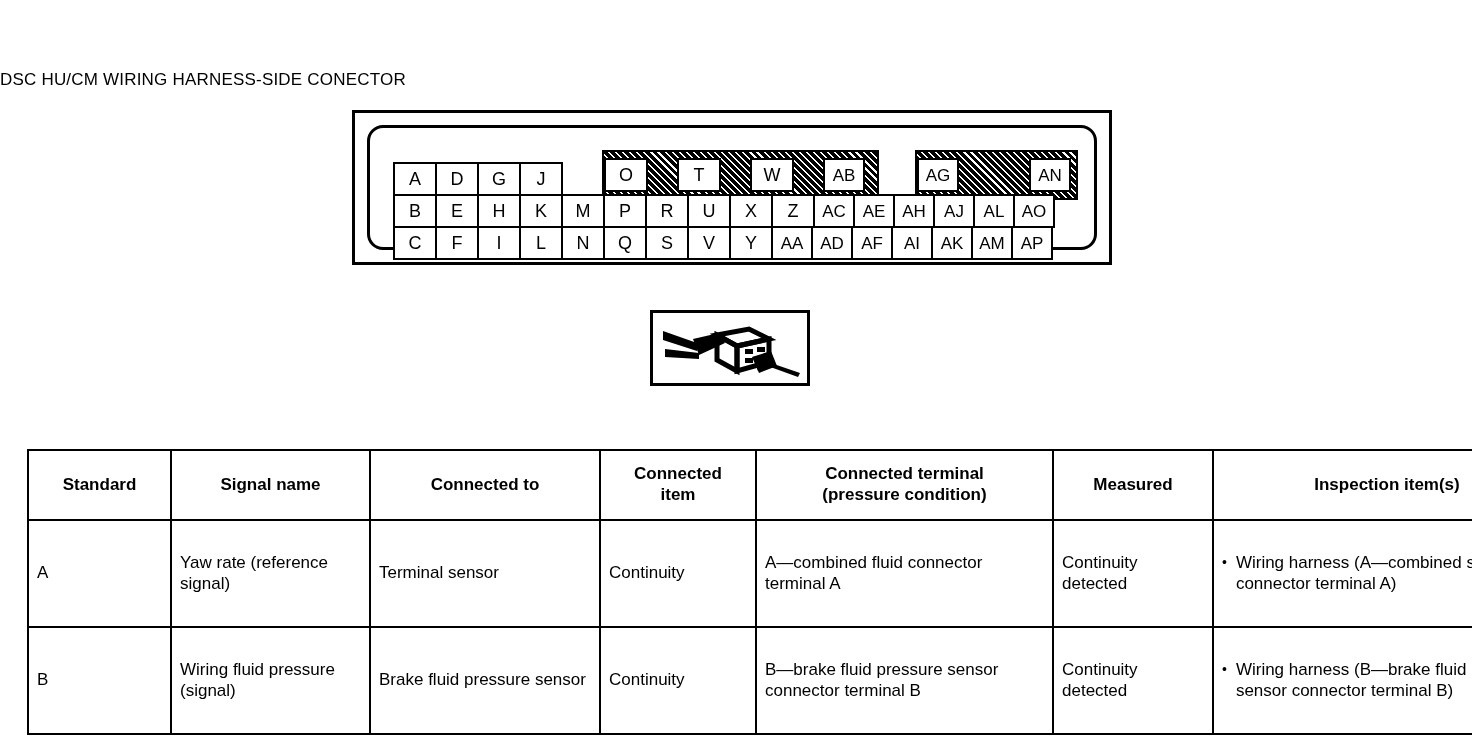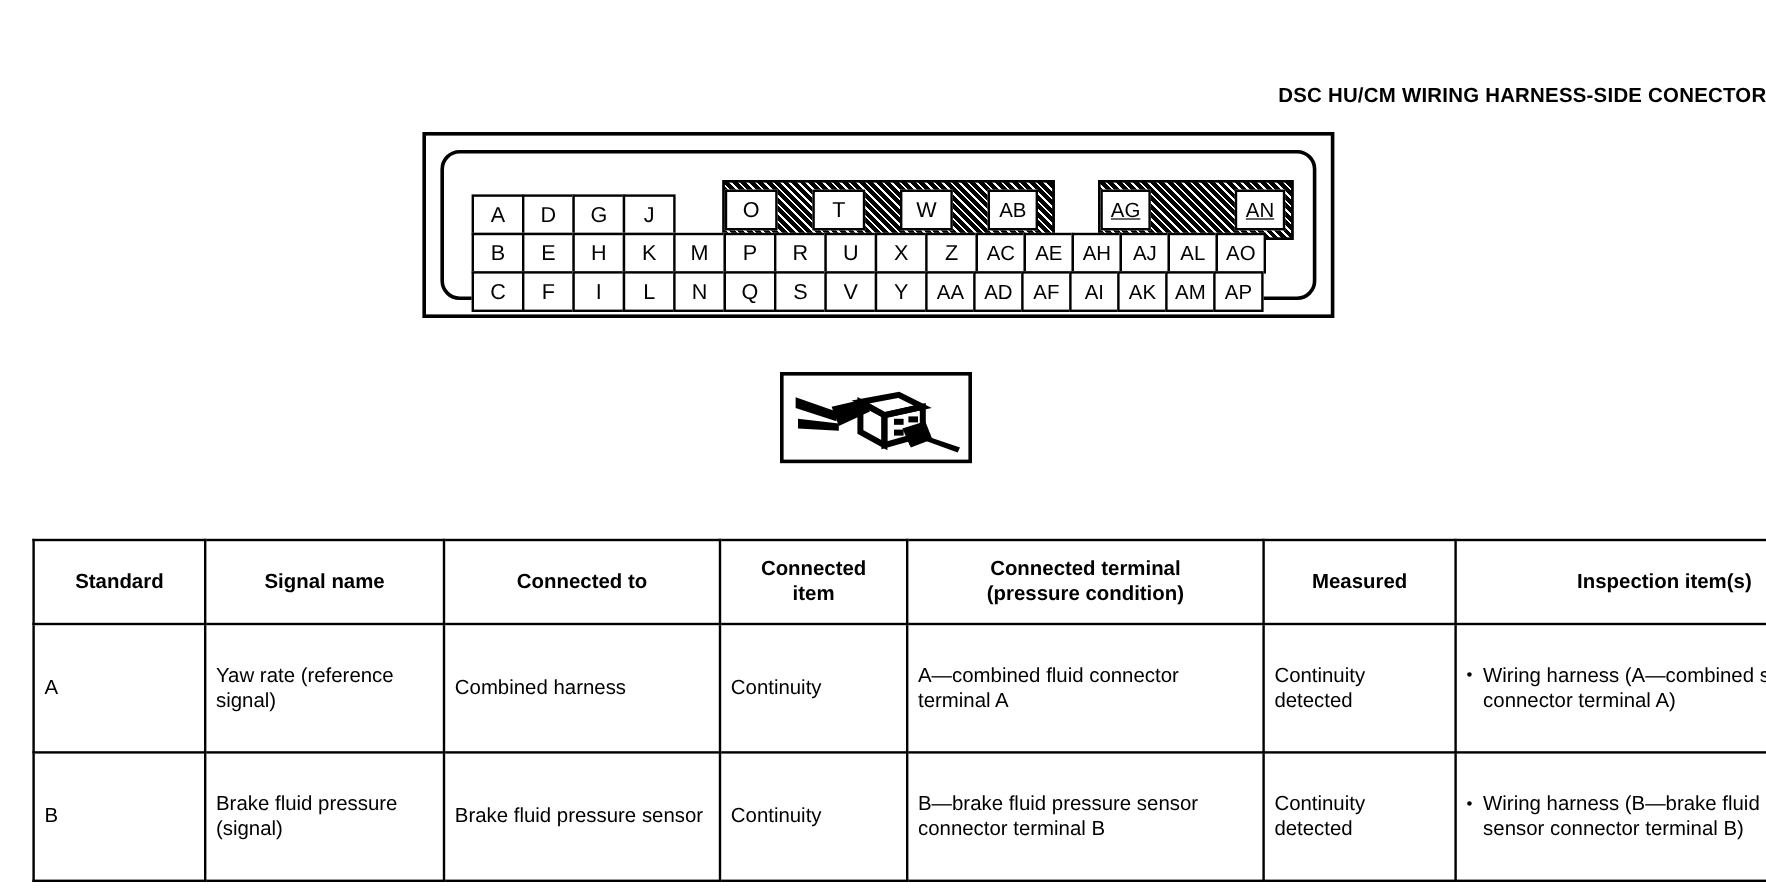--- a/index.html
+++ b/index.html
@@ -4,22 +4,22 @@
 <style>
   html,body{margin:0;padding:0;background:#ffffff;}
   body{
     width:1472px;height:744px;position:relative;overflow:hidden;
     font-family:"Liberation Sans","DejaVu Sans",sans-serif;
     color:#000000;
   }
 
   
   #diagram-title{
-    position:absolute;left:0;top:70px;width:1472px;text-align:right;
-    font-size:17px;font-weight:bold;letter-spacing:.2px;
+    position:absolute;left:0;top:70px;width:1472px;text-align:left;
+    font-size:17px;font-weight:normal;letter-spacing:.2px;
     font-family:"Liberation Sans","DejaVu Sans",sans-serif;
   }
 
   
   #connector-diagram{
     position:absolute;left:352px;top:110px;width:760px;height:155px;
     border:3px solid #000;background:#fff;box-sizing:border-box;
   }
   #connector-shell{
     position:absolute;left:12px;top:12px;width:730px;height:125px;
@@ -47,21 +47,21 @@
     position:absolute;top:22px;height:50px;box-sizing:border-box;
     border:2px solid #000;
     background-color:#111;
     background-image:repeating-linear-gradient(45deg,
         #ffffff 0px,#ffffff 1.5px,#000000 1.5px,#000000 5px);
     display:flex;align-items:center;
   }
   .shroud .pin{margin-left:0;}
   .shroud .gap{display:block;height:34px;}
   #shroud-a{left:232px;width:277px;}
-  #shroud-b{left:545px;width:163px;text-decoration:underline;}
+  #shroud-b{left:545px;width:163px;}
 
   
   #connector-photo{
     position:absolute;left:650px;top:310px;width:160px;height:76px;
     border:3px solid #000;background:#fff;box-sizing:border-box;
   }
 
   
   #inspection-table{
     position:absolute;left:27px;top:449px;width:1407px;
@@ -201,35 +201,35 @@
       </th>
       <th class="c-standard">Measured</th>
       <th class="c-inspection">Inspection item(s)</th>
     </tr>
   </thead>
   <tbody>
 
     <tr>
       <td class="center">A</td>
       <td>Yaw rate (reference signal)</td>
-      <td>Combined harness</td>
+      <td>Terminal sensor</td>
       <td>Continuity</td>
       <td>A—combined fluid connector terminal A</td>
       <td>Continuity detected</td>
       <td>
         <div class="bullet-row">
           <span class="bullet-dot">•</span>
           <span class="bullet-text">Wiring harness (A—combined sensor connector terminal A)</span>
         </div>
       </td>
     </tr>
 
     <tr>
       <td class="center">B</td>
-      <td>Brake fluid pressure (signal)</td>
+      <td>Wiring fluid pressure (signal)</td>
       <td>Brake fluid pressure sensor</td>
       <td>Continuity</td>
       <td>B—brake fluid pressure sensor connector terminal B</td>
       <td>Continuity detected</td>
       <td>
         <div class="bullet-row">
           <span class="bullet-dot">•</span>
           <span class="bullet-text">Wiring harness (B—brake fluid pressure sensor connector terminal B)</span>
         </div>
       </td>

